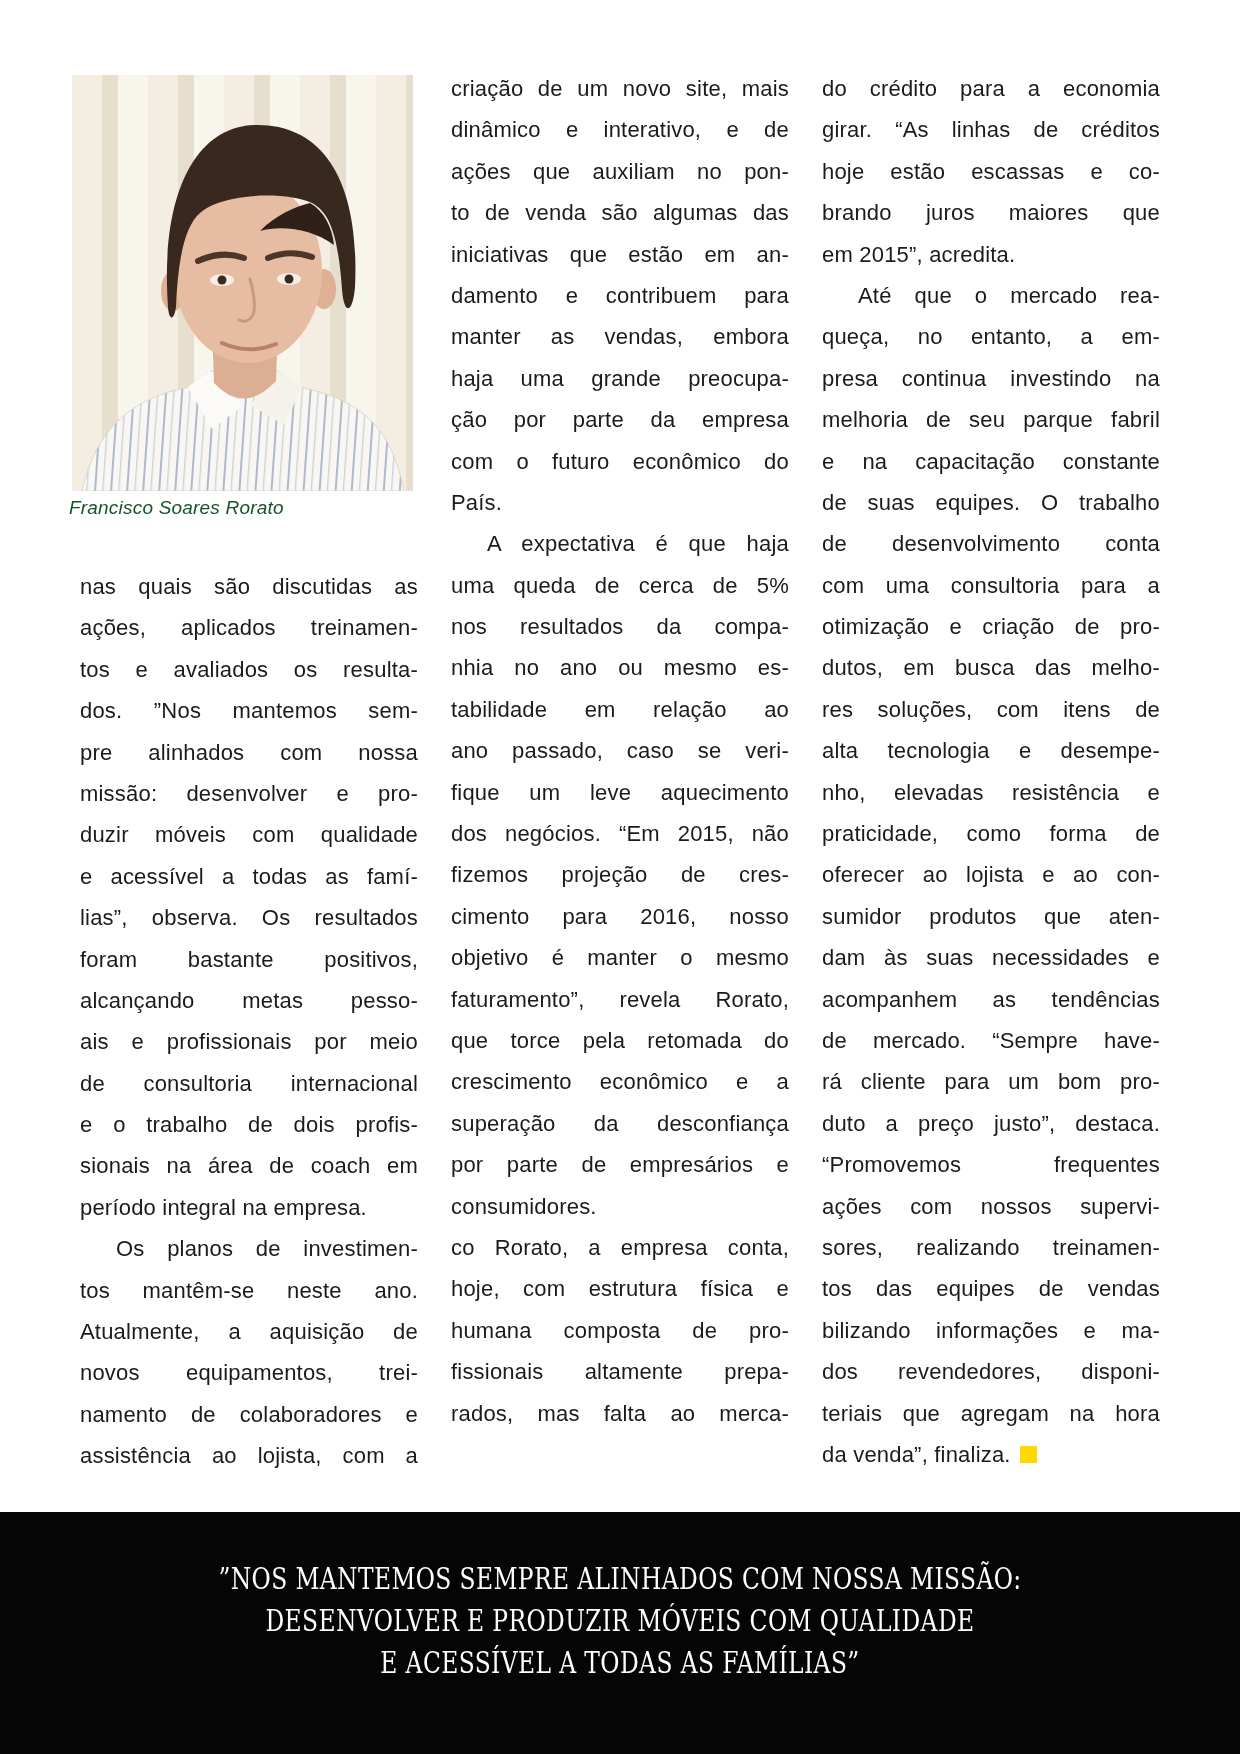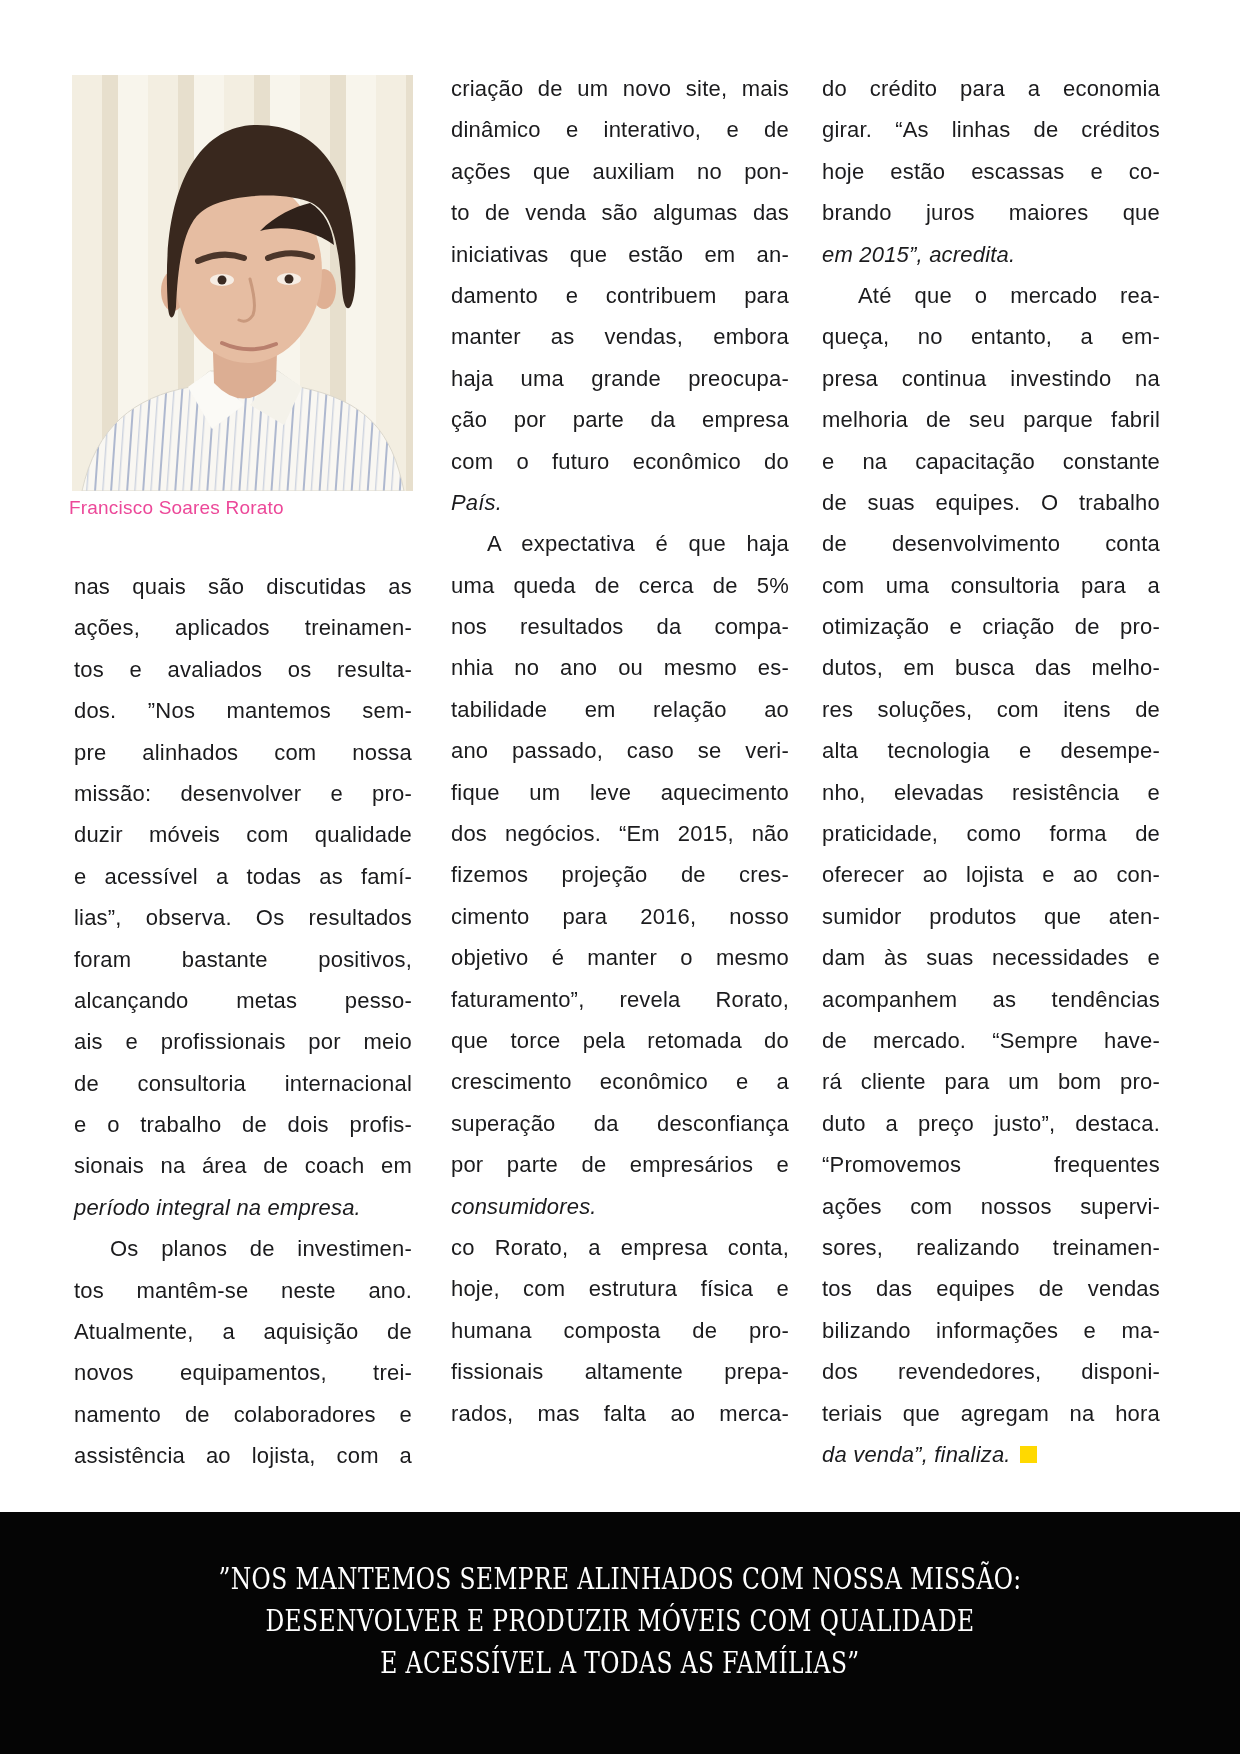--- a/index.html
+++ b/index.html
@@ -4,30 +4,30 @@
 <style>
   html,body{margin:0;padding:0;background:#ffffff;}
   .page{position:relative;width:1240px;height:1754px;background:#ffffff;overflow:hidden;
         font-family:"Liberation Sans",sans-serif;color:#1b1b1d;}
 
   
   .photo{position:absolute;left:72px;top:75px;width:341px;height:416px;overflow:hidden;
          background:repeating-linear-gradient(90deg,#f3eee1 0px,#f3eee1 30px,#e7dfcd 30px,#e7dfcd 46px,#f8f5ec 46px,#f8f5ec 76px);}
   .photo svg{display:block;}
 
-  .caption{position:absolute;left:69px;top:497px;font-size:19px;
-           letter-spacing:.2px;color:#ec4899;}
+  .caption{position:absolute;left:69px;top:497px;font-style:italic;font-size:19px;
+           letter-spacing:.2px;color:#14532d;}
 
   
   .col{position:absolute;width:338px;font-size:22px;line-height:41.4px;color:#1b1b1d;}
-  .col1{left:74px;top:566px;}
+  .col1{left:80px;top:566px;}
   .col2{left:451px;top:68px;}
   .col3{left:822px;top:68px;}
   .line{text-align:justify;text-align-last:justify;height:41.4px;letter-spacing:.2px;}
-  .line.end{text-align-last:left;font-style:italic;}
+  .line.end{text-align-last:left;}
   .line.indent{text-indent:36px;}
   .end-marker{display:inline-block;width:17px;height:17px;background:#ffd900;
               margin-left:9px;transform:translateY(1px);}
 
   
   .banner{position:absolute;left:0;top:1512px;width:1240px;height:296px;background:#050505;
           padding-top:46px;box-sizing:border-box;}
   .bline{width:1240px;text-align:center;color:#ffffff;font-family:"DejaVu Serif",serif;
          font-size:30px;line-height:42px;letter-spacing:.5px;transform:scaleX(0.78);
          transform-origin:50% 50%;}

